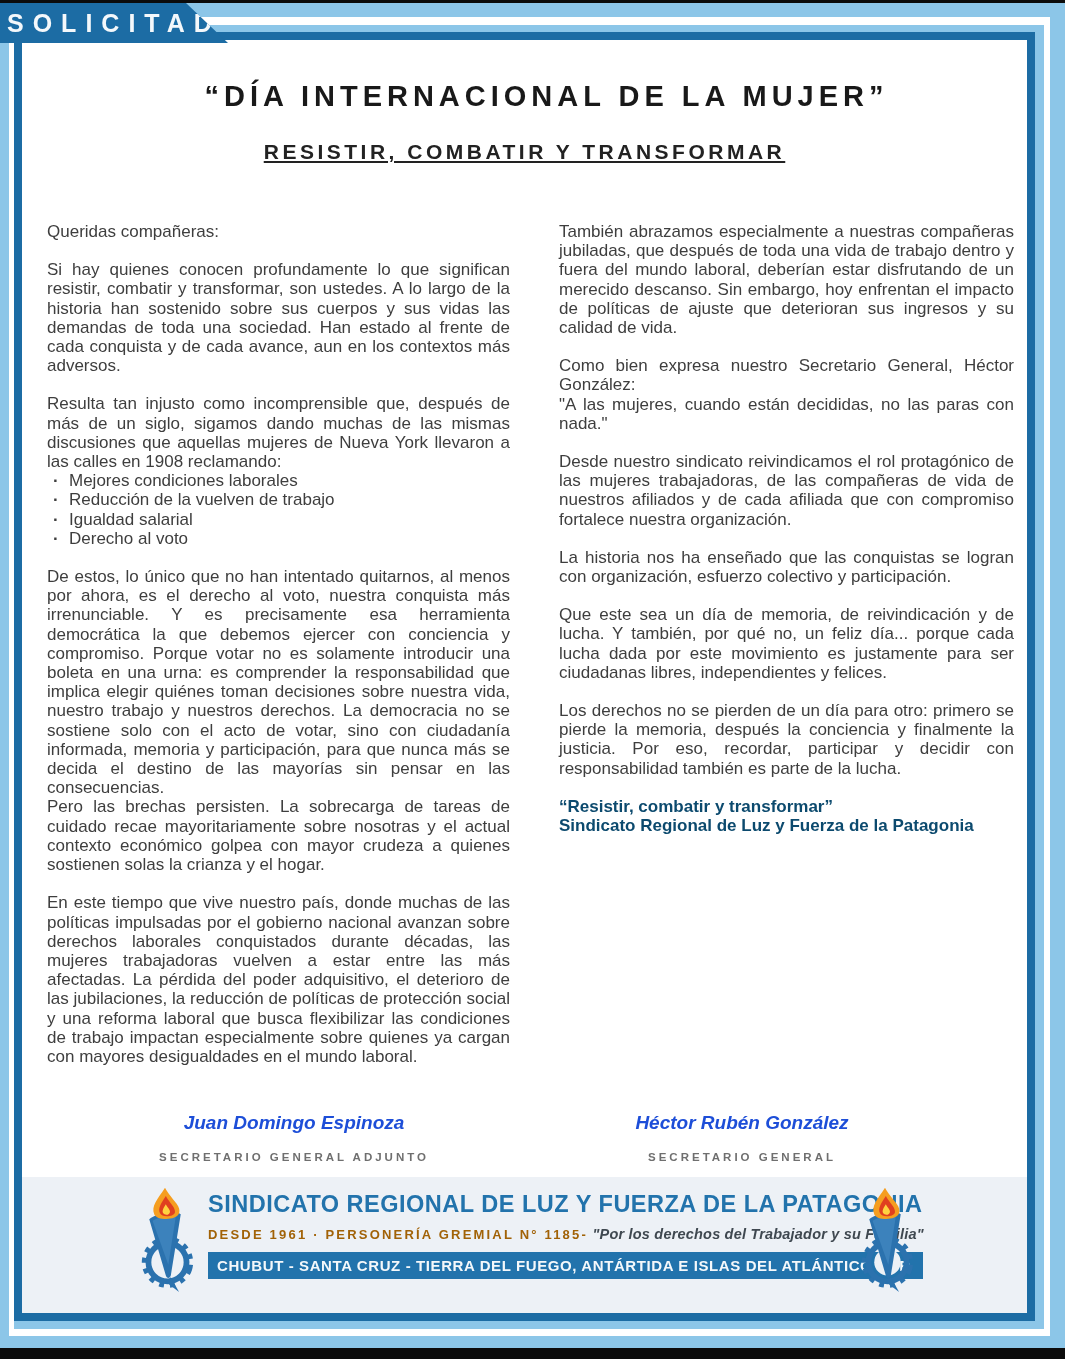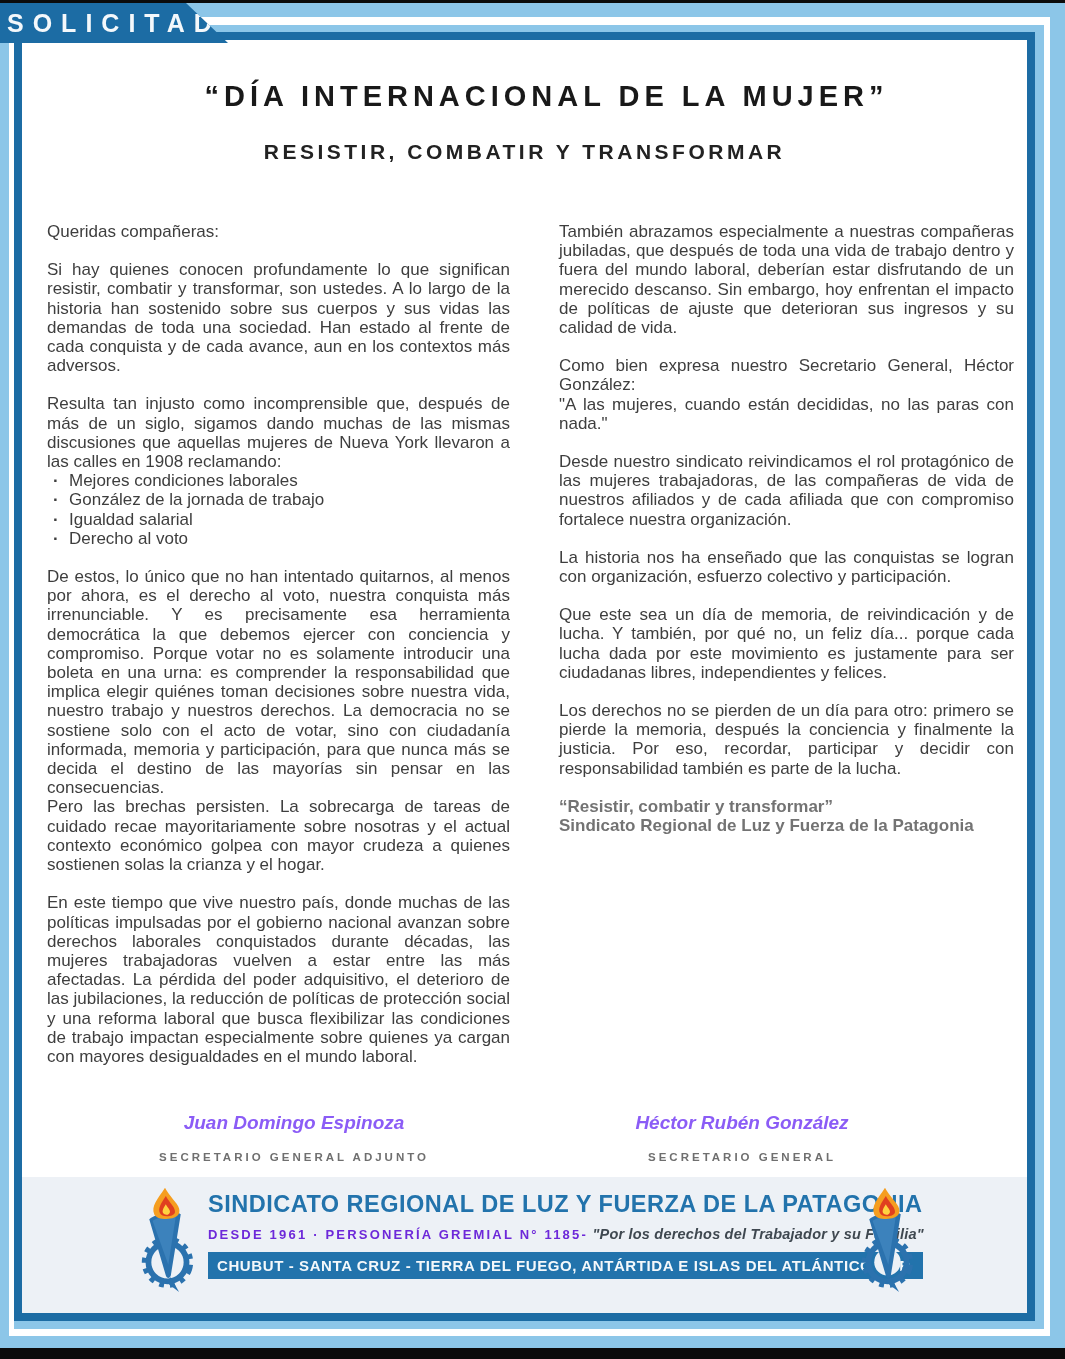--- a/index.html
+++ b/index.html
@@ -21,51 +21,51 @@
   
   .banner { position:absolute; top:3px; left:0; width:232px; height:40px; background:#1c6ca4;
             clip-path:polygon(0 0, 186px 0, 228px 100%, 0 100%); z-index:6; }
   .banner-label { display:block; color:#f4f8fb; font-weight:bold; font-size:25px;
                   letter-spacing:9px; line-height:40px; padding-left:7px; white-space:nowrap; }
 
   
   .page-title { position:absolute; top:40px; left:0; width:100%; text-align:center;
                 font-size:29px; font-weight:bold; letter-spacing:5px; color:#191919; white-space:nowrap;padding-left:44px; }
   .page-subtitle { position:absolute; top:100px; left:0; width:100%; text-align:center;
-                   font-size:21px; font-weight:bold; letter-spacing:3.5px; color:#222222; white-space:nowrap; }
+                   font-size:21px; font-weight:bold; letter-spacing:3.5px; color:#222222; white-space:nowrap;text-decoration:underline; }
 
   
   .col { position:absolute; top:182px; font-size:17px; line-height:19.2px; color:#3e3e3e; }
   .col-left  { left:25px;  width:463px; }
   .col-right { left:537px; width:455px; }
   .col p { text-align:justify; margin:0 0 19px 0; }
   .col p.no-gap { margin-bottom:0; }
-  .col p.closing { text-align:left; font-weight:bold; color:#737373; margin-top:19px; }
+  .col p.closing { text-align:left; font-weight:bold; color:#0c4a6e; margin-top:19px; }
   .col p.closing span { display:block; }
   .demands { list-style:none; margin:0 0 19px 0; }
   .demands li { padding-left:22px; position:relative; }
   .demands li::before { content:"·"; position:absolute; left:6px; top:0; color:#3e3e3e; font-weight:bold; }
 
   
   .sig { position:absolute; top:1072px; width:420px; text-align:center; }
   .sig-left  { left:62px; }
   .sig-right { left:510px; }
-  .sig-name  { font-size:19px; font-weight:bold; font-style:italic; color:#8b5cf6; }
+  .sig-name  { font-size:19px; font-weight:bold; font-style:italic; color:#1d4ed8; }
   .sig-title { margin-top:17px; font-size:11.5px; font-weight:bold; letter-spacing:3px; color:#6f6f6f; }
 
   
   .footer { position:absolute; left:0; right:0; bottom:0; height:136px; background:#edf1f6; }
   .torch { position:absolute; top:5px; width:58px; height:124px; }
   .torch-left  { left:114px; }
   .torch-right { left:834px; }
   .footer-text { position:absolute; left:186px; top:13px; width:660px; }
   .union-name { font-size:24px; font-weight:bold; color:#2273ac; letter-spacing:0.5px; white-space:nowrap;
                 transform:scaleX(0.98); transform-origin:left; }
   .union-tagline { margin-top:7px; white-space:nowrap; }
-  .union-registration { font-size:13px; font-weight:bold; letter-spacing:2.2px; color:#6d28d9; }
+  .union-registration { font-size:13px; font-weight:bold; letter-spacing:2.2px; color:#a16207; }
   .union-motto { font-size:14.5px; font-weight:bold; font-style:italic; color:#3f4850; letter-spacing:0.2px; }
   .regions-bar { display:inline-block; margin-top:9px; background:#2273ac; color:#f4f8fb;
                  font-size:15px; font-weight:bold; letter-spacing:0.6px; padding:5px 12px 5px 9px;
                  white-space:nowrap; }
 </style>
 </head>
 <body>
 
 <div class="page">
 
@@ -79,21 +79,21 @@
 
           <div class="page-title">“DÍA INTERNACIONAL DE LA MUJER”</div>
           <div class="page-subtitle">RESISTIR, COMBATIR Y TRANSFORMAR</div>
 
           <div class="col col-left">
             <p>Queridas compañeras:</p>
             <p>Si hay quienes conocen profundamente lo que significan resistir, combatir y transformar, son ustedes. A lo largo de la historia han sostenido sobre sus cuerpos y sus vidas las demandas de toda una sociedad. Han estado al frente de cada conquista y de cada avance, aun en los contextos más adversos.</p>
             <p class="no-gap">Resulta tan injusto como incomprensible que, después de más de un siglo, sigamos dando muchas de las mismas discusiones que aquellas mujeres de Nueva York llevaron a las calles en 1908 reclamando:</p>
             <ul class="demands">
               <li>Mejores condiciones laborales</li>
-              <li>González de la jornada de trabajo</li>
+              <li>Reducción de la vuelven de trabajo</li>
               <li>Igualdad salarial</li>
               <li>Derecho al voto</li>
             </ul>
             <p class="no-gap">De estos, lo único que no han intentado quitarnos, al menos por ahora, es el derecho al voto, nuestra conquista más irrenunciable. Y es precisamente esa herramienta democrática la que debemos ejercer con conciencia y compromiso. Porque votar no es solamente introducir una boleta en una urna: es comprender la responsabilidad que implica elegir quiénes toman decisiones sobre nuestra vida, nuestro trabajo y nuestros derechos. La democracia no se sostiene solo con el acto de votar, sino con ciudadanía informada, memoria y participación, para que nunca más se decida el destino de las mayorías sin pensar en las consecuencias.</p>
             <p>Pero las brechas persisten. La sobrecarga de tareas de cuidado recae mayoritariamente sobre nosotras y el actual contexto económico golpea con mayor crudeza a quienes sostienen solas la crianza y el hogar.</p>
             <p>En este tiempo que vive nuestro país, donde muchas de las políticas impulsadas por el gobierno nacional avanzan sobre derechos laborales conquistados durante décadas, las mujeres trabajadoras vuelven a estar entre las más afectadas. La pérdida del poder adquisitivo, el deterioro de las jubilaciones, la reducción de políticas de protección social y una reforma laboral que busca flexibilizar las condiciones de trabajo impactan especialmente sobre quienes ya cargan con mayores desigualdades en el mundo laboral.</p>
           </div>
 
           <div class="col col-right">
             <p>También abrazamos especialmente a nuestras compañeras jubiladas, que después de toda una vida de trabajo dentro y fuera del mundo laboral, deberían estar disfrutando de un merecido descanso. Sin embargo, hoy enfrentan el impacto de políticas de ajuste que deterioran sus ingresos y su calidad de vida.</p>

